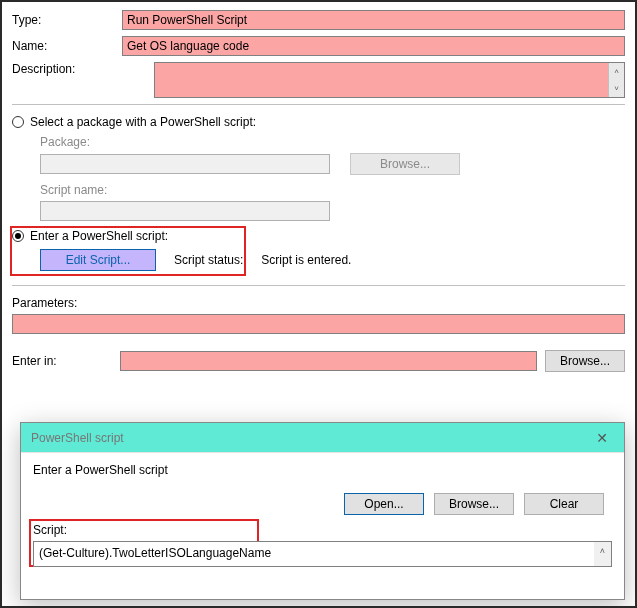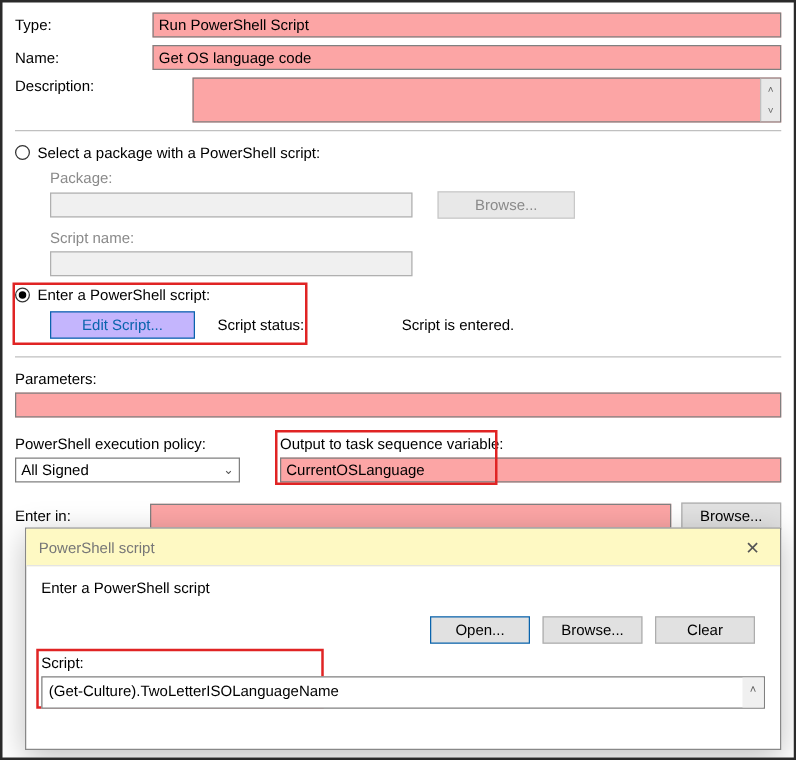--- a/index.html
+++ b/index.html
@@ -73,21 +73,21 @@
   .full { width: 100%; }
   
   .dialog {
     position: absolute; left: 18px; top: 420px; width: 605px; height: 178px;
     background: #fff; border: 1px solid #888;
     box-shadow: 0 6px 24px rgba(0,0,0,0.25);
     display: flex; flex-direction: column;
   }
   .dialog-titlebar {
     height: 30px; display: flex; align-items: center; justify-content: space-between;
-    padding: 0 6px 0 10px; background: #fef9c3; border-bottom: 1px solid #e4e4e4;
+    padding: 0 6px 0 10px; background: #5eead4; border-bottom: 1px solid #e4e4e4;
   }
   .dialog-title { color: #777; font-size: 12px; }
   .close-x { width: 32px; height: 24px; display: flex; align-items: center; justify-content: center; color: #555; font-size: 14px; }
   .dialog-body { padding: 10px 12px 0 12px; flex: 1; position: relative; }
   .btnrow { display: flex; gap: 10px; justify-content: flex-end; margin: 16px 8px 8px 0; }
   .btnrow .btn { width: 80px; }
   .script-area {
     border: 1px solid #808080; background: #fff; height: 26px; width: 100%;
     padding: 4px 5px; font-size: 12px; position: relative;
   }
@@ -147,45 +147,31 @@
   
   <div style="position:relative;margin-top:8px;">
     <div class="hl-red" style="left:-2px;top:-3px;width:236px;height:50px;"></div>
     <div class="radio-row">
       <span class="radio-circle checked"></span>
       <span>Enter a PowerShell script:</span>
     </div>
     <div class="indent" style="display:flex;align-items:center;gap:18px;">
       <button class="btn primary" style="width:116px;">Edit Script...</button>
       <span>Script status:</span>
-      <span style="margin-left:60px;">Script is entered.</span>
+      <span style="">Script is entered.</span>
     </div>
   </div>
 
   <hr class="sep" style="margin-top:14px;">
 
   
   <div class="group-label">Parameters:</div>
   <input class="txt full" type="text" value="" style="">
 
   
-  <div style="display:flex;gap:20px;margin-top:14px;position:relative;">
-    <div style="flex:0 0 auto;width:192px;">
-      <div class="group-label">PowerShell execution policy:</div>
-      <div class="select">
-        <span>All Signed</span>
-        <span class="chev">⌄</span>
-      </div>
-    </div>
-    <div style="flex:1;position:relative;">
-      <div class="hl-red" style="left:-4px;top:-4px;width:178px;height:44px;"></div>
-      <div class="group-label">Output to task sequence variable:</div>
-      <input class="txt full" type="text" value="CurrentOSLanguage" style="">
-    </div>
-  </div>
 
   
   <div style="display:flex;align-items:center;gap:8px;margin-top:16px;">
     <div style="flex:0 0 100px;">Enter in:</div>
     <input class="txt" style="flex: 1 1 0%;" type="text" value="">
     <button class="btn" style="width:80px;">Browse...</button>
   </div>
 
 </div>
 

